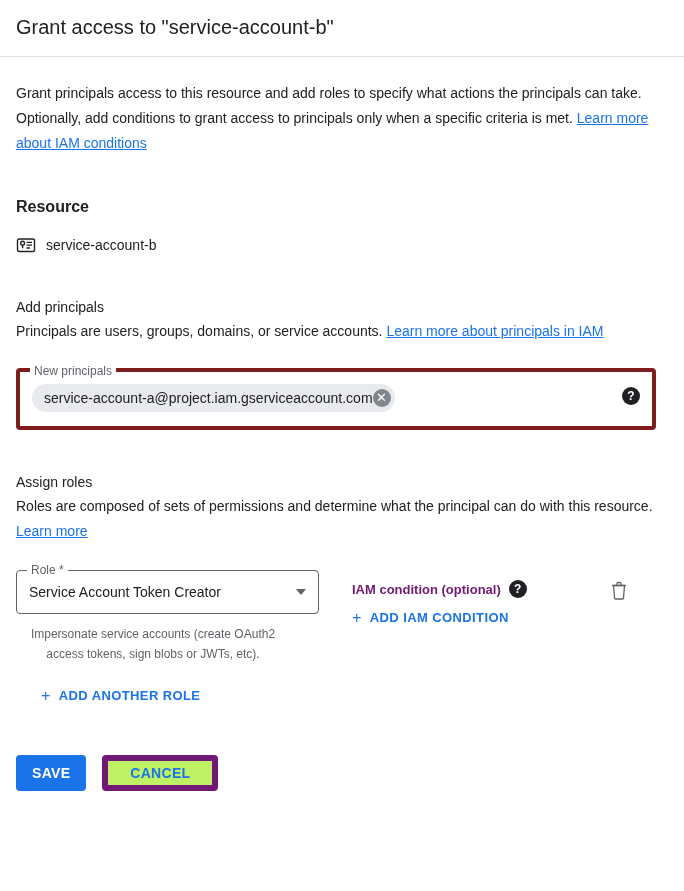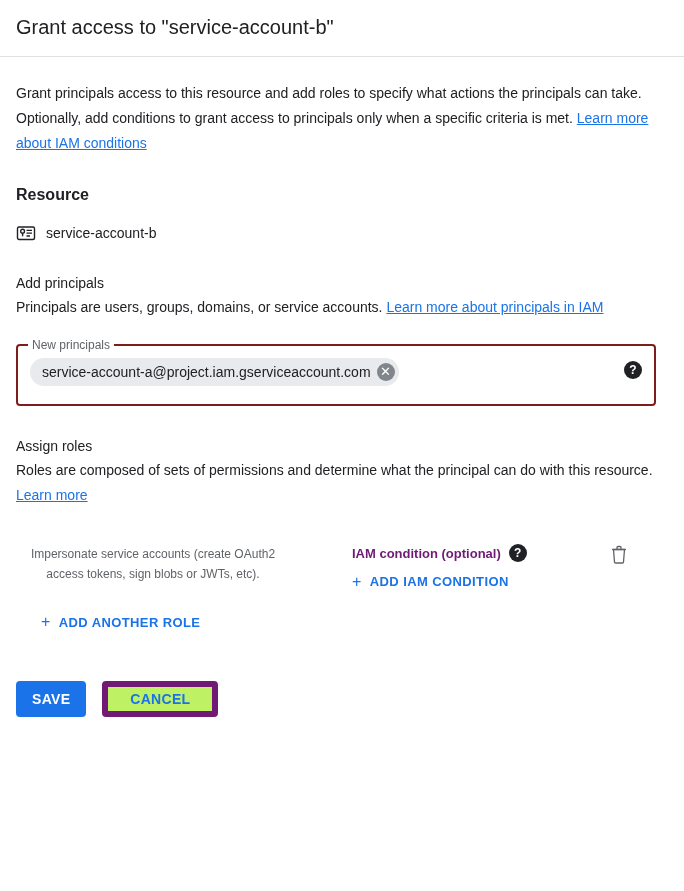--- a/index.html
+++ b/index.html
@@ -48,21 +48,21 @@
   a.link {
     color: #1a73e8;
     text-decoration: underline;
     cursor: pointer;
   }
 
   .section-heading {
     font-size: 16px;
     font-weight: bold;
     color: #202124;
-    margin-top: 28px;
+    margin-top: 40px;
     margin-bottom: 0;
     line-height: 22px;
   }
   .section-heading.big {
     font-size: 14px;
     font-weight: 400;
     line-height: 24px;
   }
 
   .resource-row {
@@ -87,21 +87,21 @@
     font-size: 14px;
     line-height: 25px;
     color: #202124;
     max-width: 640px;
   }
 
   
   .field-outline {
     position: relative;
     margin-top: 24px;
-    border: 2px solid #7f1d1d;
+    border: 4px solid #7f1d1d;
     border-radius: 4px;
     height: 62px;
     box-sizing: border-box;
     width: 640px;
     padding: 12px;
   }
   .field-legend {
     position: absolute;
     top: -8px;
     left: 10px;
@@ -113,21 +113,20 @@
   }
   .chip {
     display: inline-flex;
     align-items: center;
     background: #e8eaed;
     border-radius: 14px;
     height: 28px;
     padding: 0 4px 0 12px;
     font-size: 14px;
     color: #202124;
-    gap: 6px;
   }
   .chip-remove {
     width: 18px;
     height: 18px;
     border-radius: 50%;
     background: #80868b;
     color: #ffffff;
     font-size: 13px;
     line-height: 18px;
     text-align: center;
@@ -332,20 +331,25 @@
 
     <div class="section-heading big">Assign roles</div>
 
     <div class="desc">
       <span>Roles are composed of sets of permissions and determine what the principal can do with this resource. </span><a class="link">Learn more</a>
     </div>
 
     <div class="roles-row">
 
       <div class="role-col">
+        <div class="select-outline">
+          <span class="field-legend">Role *</span>
+          <span class="select-value">Service Account Token Creator</span>
+          <span class="caret"></span>
+        </div>
         <div class="role-hint">Impersonate service accounts (create OAuth2 access tokens, sign blobs or JWTs, etc).</div>
       </div>
 
       <div class="cond-col">
         <div class="cond-title-row">
           <span class="cond-title">IAM condition (optional)</span>
           <span class="help-icon">?</span>
         </div>
         <div class="text-btn">
           <span class="plus">+</span>

